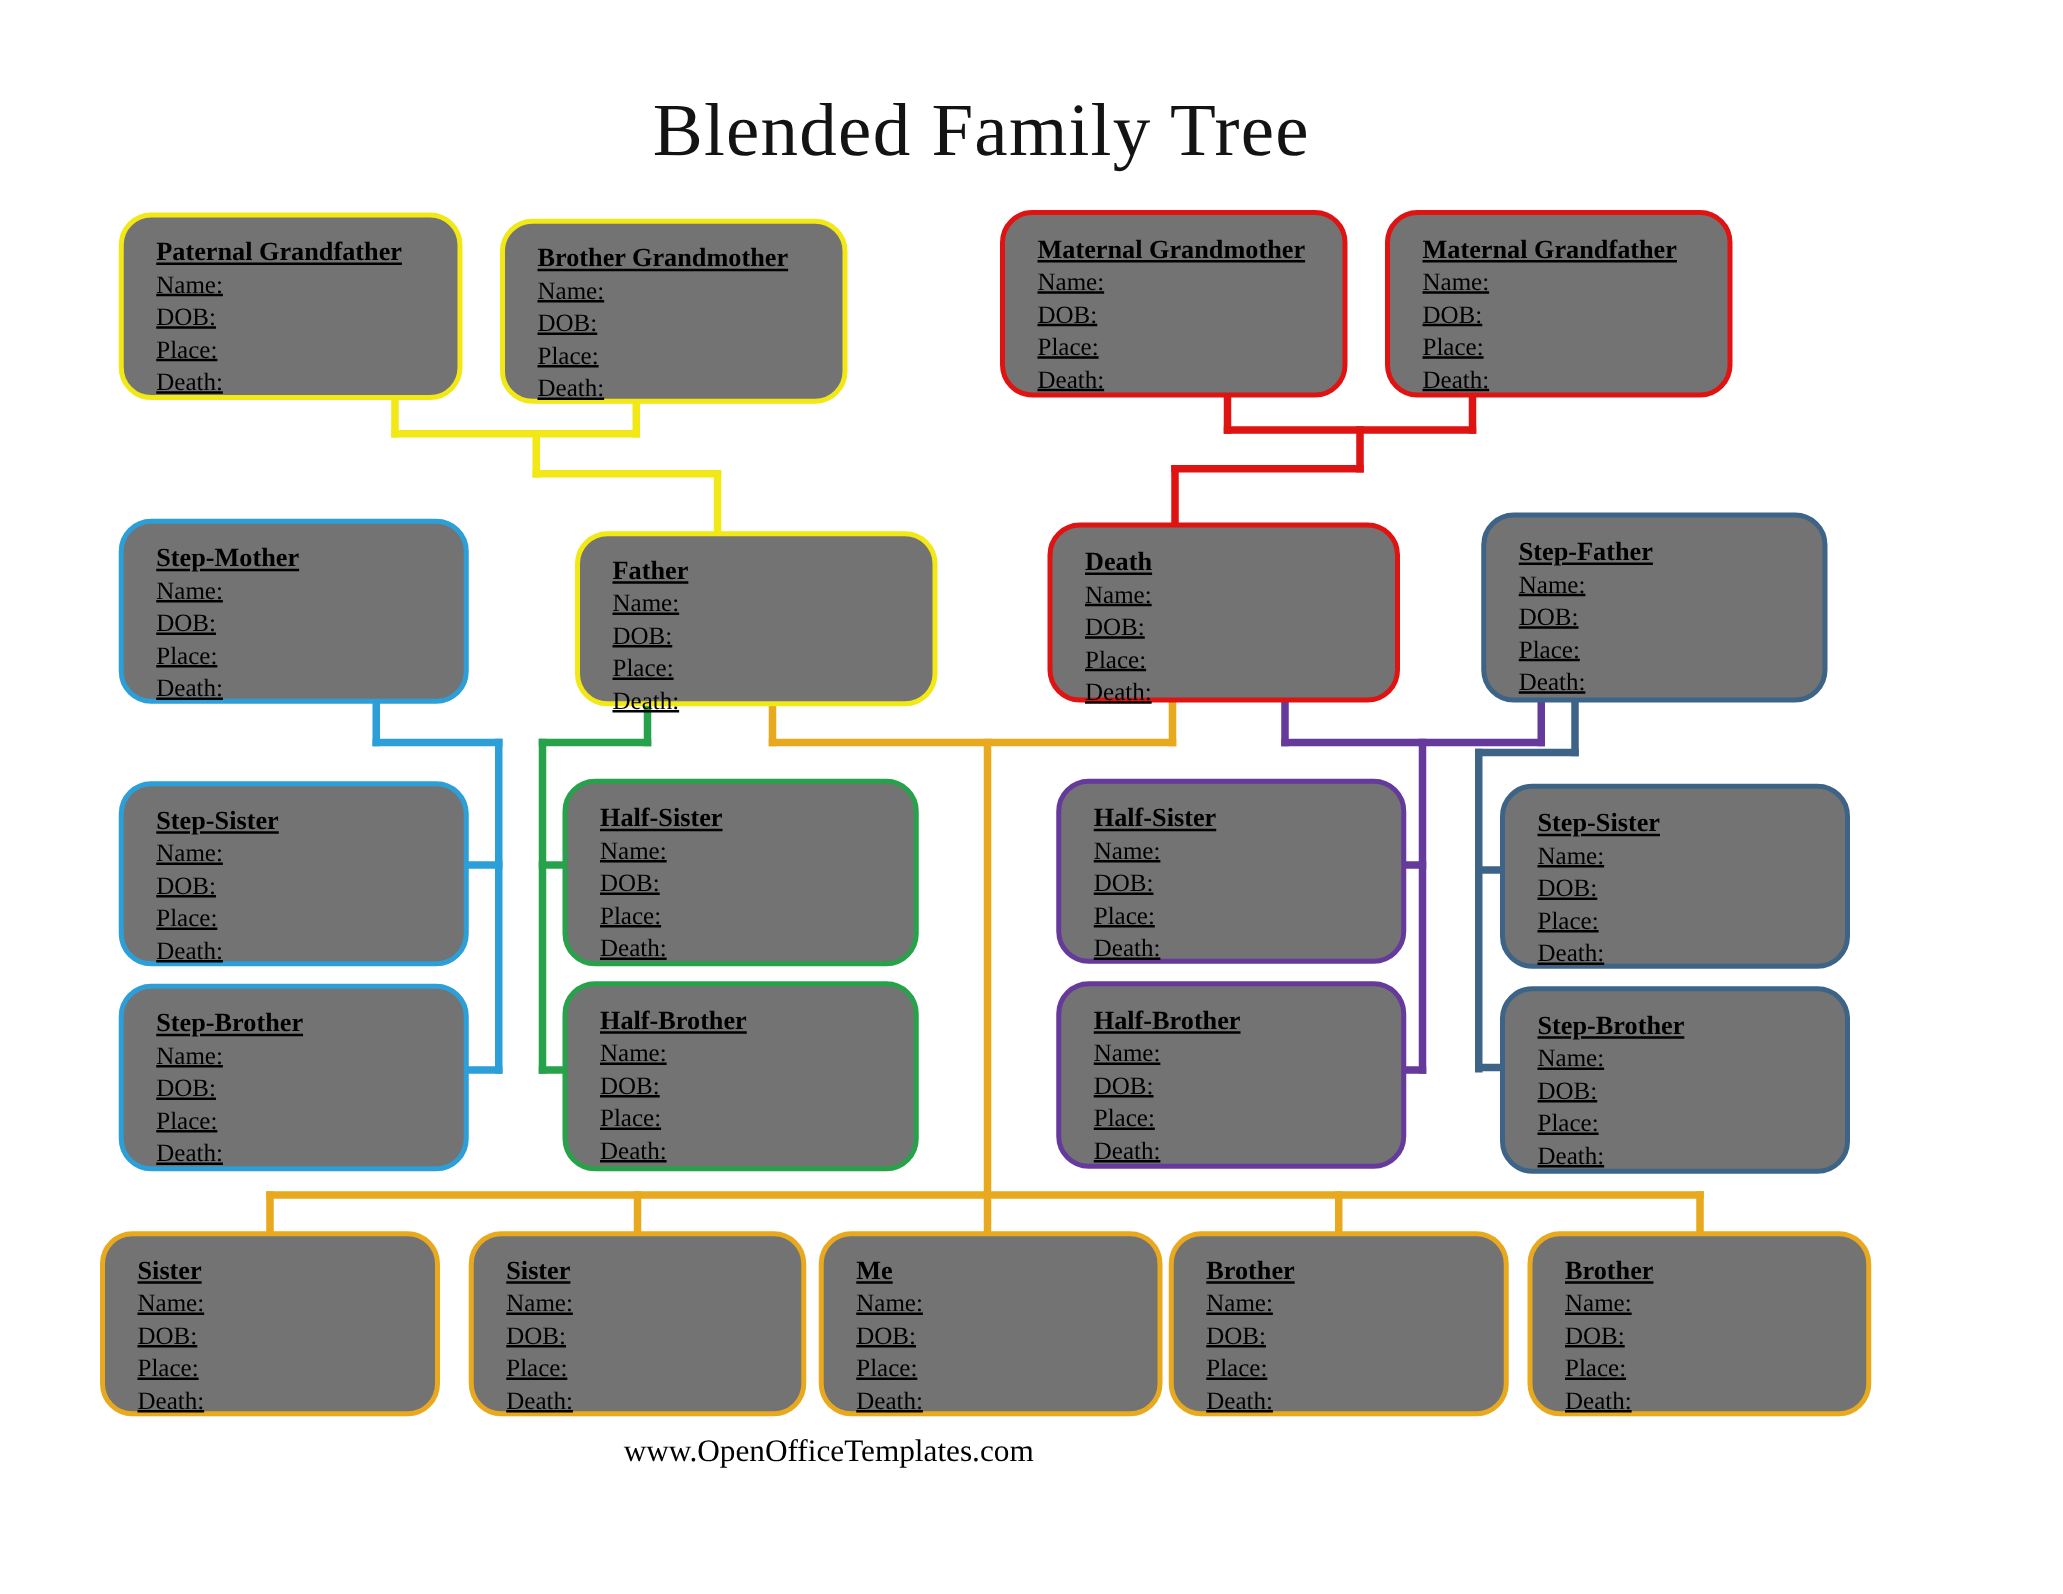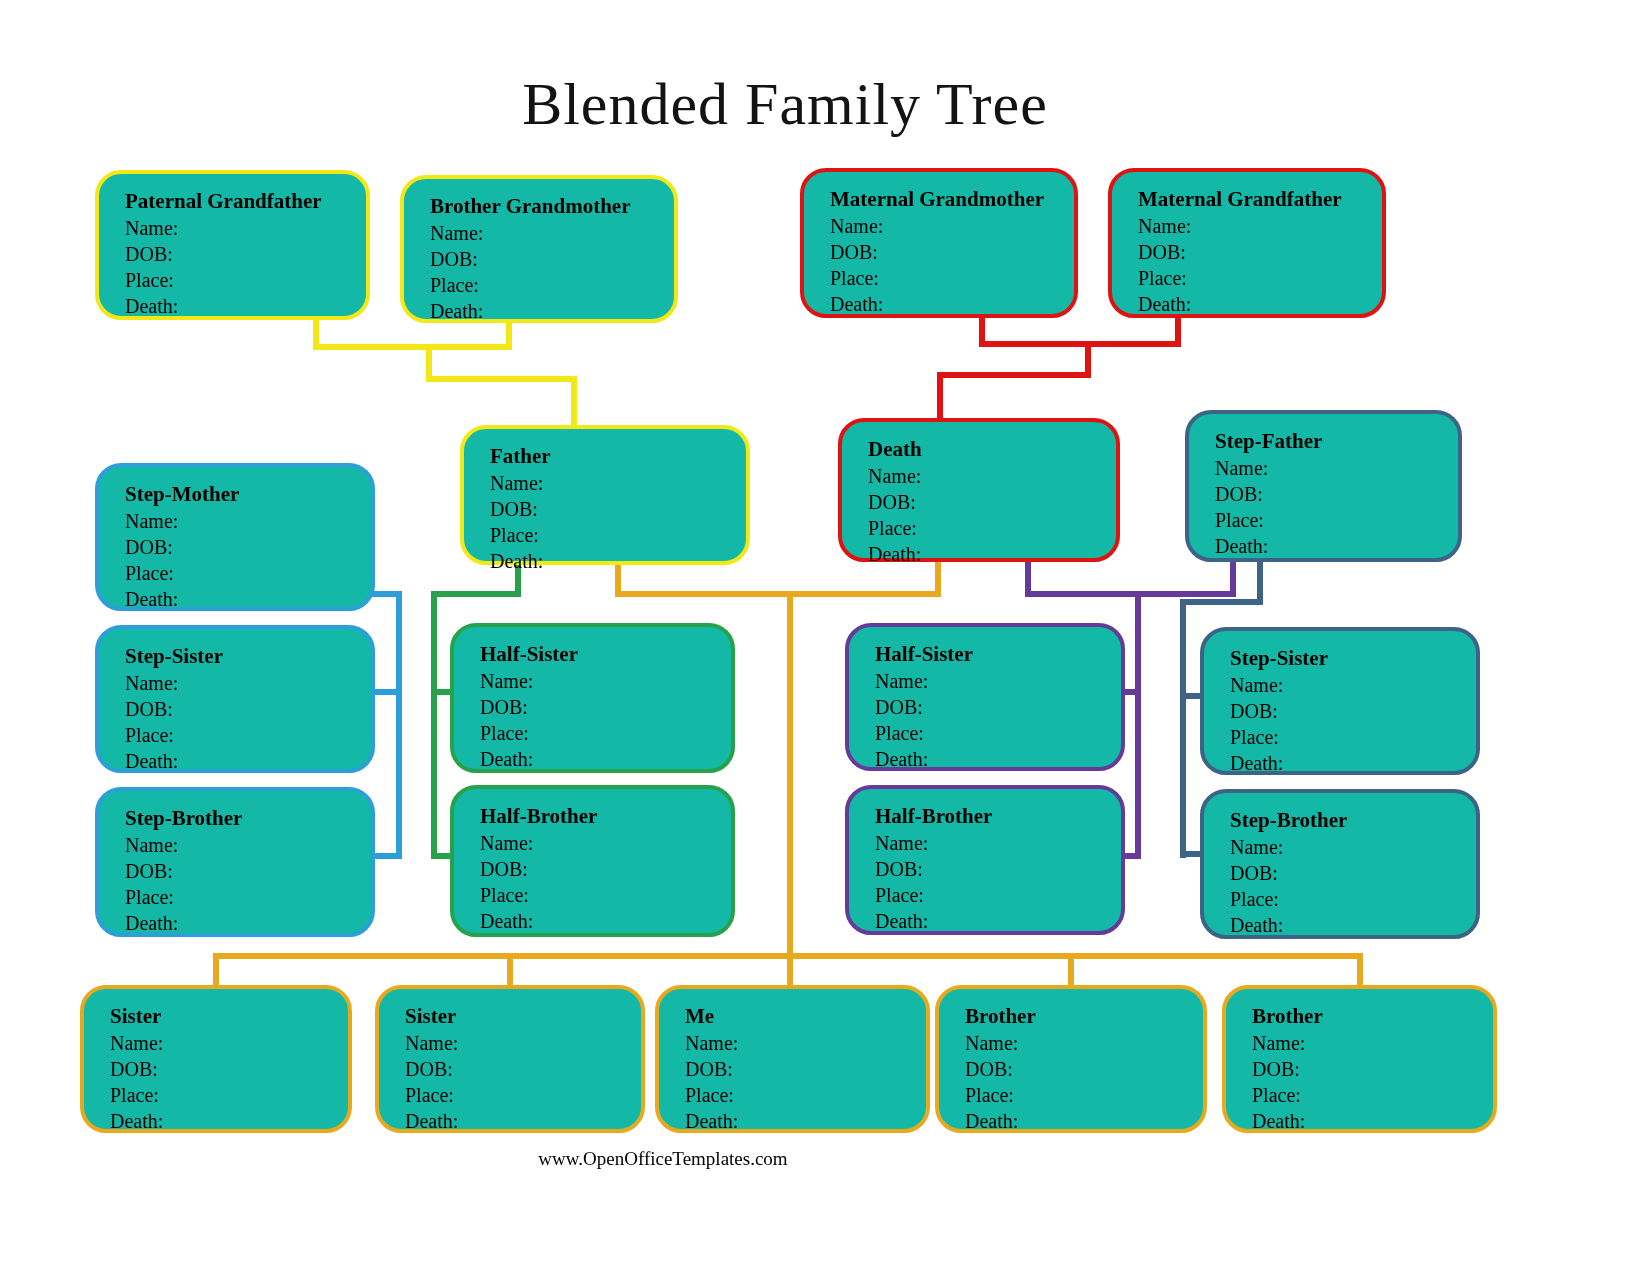--- a/index.html
+++ b/index.html
@@ -27,43 +27,44 @@
     font-size: 60px;
     font-weight: 400;
     letter-spacing: 1px;
     color: #131313;
   }
   .connector {
     position: absolute;
   }
   .fbox {
     position: absolute;
-    background: #14b8a6;
+    background: #737373;
     border-style: solid;
     border-width: 4px;
     border-radius: 26px;
     padding: 14px 16px 0 26px;
+    text-decoration: underline;
   }
   .fbox-title {
     font-weight: 700;
     font-size: 21px;
     line-height: 27px;
     white-space: nowrap;
   }
   .fbox-fields div {
     font-size: 20px;
     line-height: 26px;
   }
   .footer {
     position: absolute;
     top: 1148px;
     left: 0;
     width: 1326px;
     text-align: center;
-    font-size: 19px;
+    font-size: 25px;
     color: #000000;
   }
 </style>
 </head>
 <body>
 
 <div class="page">
   <h1 class="title">Blended Family Tree</h1>
   <div id="diagram">
       <div class="connector" style="left: 313px; top: 316px; width: 6px; height: 34px; background: rgb(242, 232, 22);"></div>
@@ -137,21 +138,21 @@
   </div>
       <div class="fbox" style="left: 1108px; top: 168px; width: 278px; height: 150px; border-color: rgb(224, 19, 19);">
     <div class="fbox-title">Maternal Grandfather</div>
     <div class="fbox-fields">
           <div>Name:</div>
           <div>DOB:</div>
           <div>Place:</div>
           <div>Death:</div>
         </div>
   </div>
-      <div class="fbox" style="left: 95px; top: 415px; width: 280px; height: 148px; border-color: rgb(44, 159, 216); margin-top: 48px;">
+      <div class="fbox" style="left: 95px; top: 415px; width: 280px; height: 148px; border-color: rgb(44, 159, 216);">
     <div class="fbox-title">Step-Mother</div>
     <div class="fbox-fields">
           <div>Name:</div>
           <div>DOB:</div>
           <div>Place:</div>
           <div>Death:</div>
         </div>
   </div>
       <div class="fbox" style="left: 460px; top: 425px; width: 290px; height: 140px; border-color: rgb(242, 232, 22);">
     <div class="fbox-title">Father</div>

